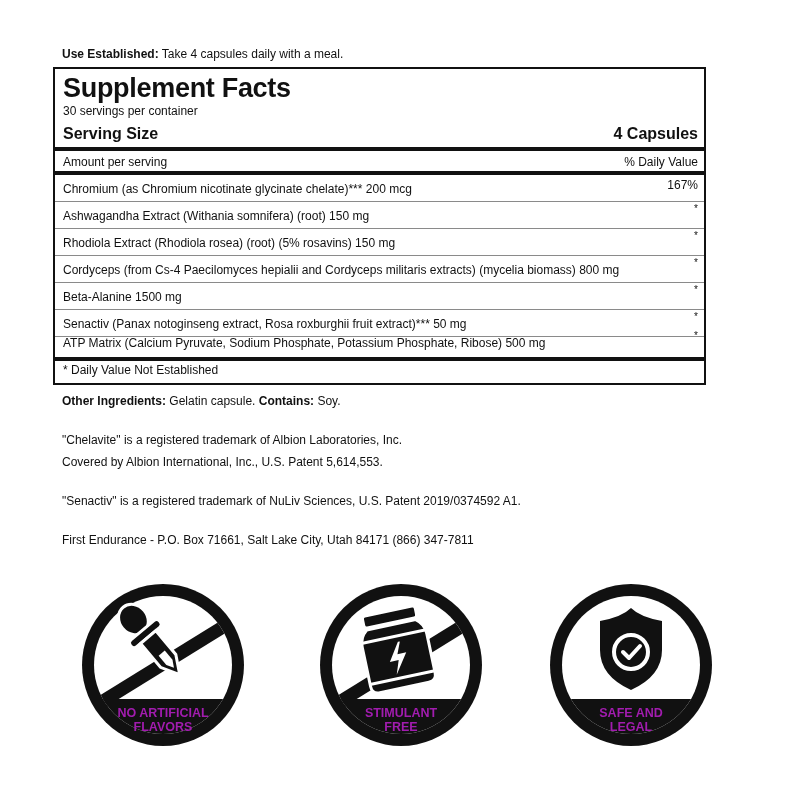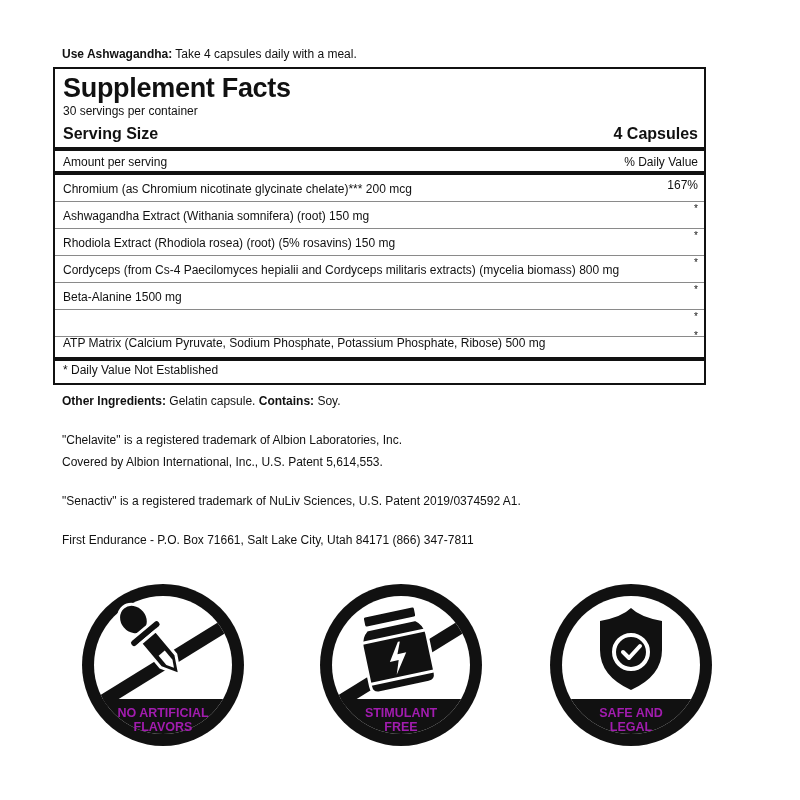--- a/index.html
+++ b/index.html
@@ -36,21 +36,21 @@
   .badge svg { width: 162px; height: 162px; display: block; }
   .badge-label {
     position: absolute; left: 0; right: 0; text-align: center; color: #a21caf;
     font-size: 12.5px; font-weight: bold; line-height: 14px;
   }
 </style>
 </head>
 <body>
 
 <div class="directions">
-  <b>Use Ashwagandha:</b><span> Take 4 capsules daily with a meal.</span>
+  <b>Use Established:</b><span> Take 4 capsules daily with a meal.</span>
 </div>
 
 <div class="facts-box">
   <div class="facts-title">Supplement Facts</div>
   <div class="servings">30 servings per container</div>
   <div class="serving-size-row">
     <span>Serving Size</span>
     <span>4 Capsules</span>
   </div>
   <div class="thick-line" style="top:78px;"></div>
@@ -84,20 +84,21 @@
   </div>
   <div class="thin-line" style="top:213px;"></div>
 
   <div class="ingredient-row" style="top:214px;">
     <span class="name">Beta-Alanine 1500 mg</span>
     <span class="dv star">*</span>
   </div>
   <div class="thin-line" style="top:240px;"></div>
 
   <div class="ingredient-row" style="top:241px;">
+    <span class="name">Senactiv (Panax notoginseng extract, Rosa roxburghii fruit extract)*** 50 mg</span>
     <span class="dv star">*</span>
   </div>
   <div class="thin-line" style="top:267px;"></div>
 
   <div class="ingredient-row" style="top:260px;">
     <span class="name">ATP Matrix (Calcium Pyruvate, Sodium Phosphate, Potassium Phosphate, Ribose) 500 mg</span>
     <span class="dv star">*</span>
   </div>
   <div class="thick-line" style="top:288px;"></div>
 

